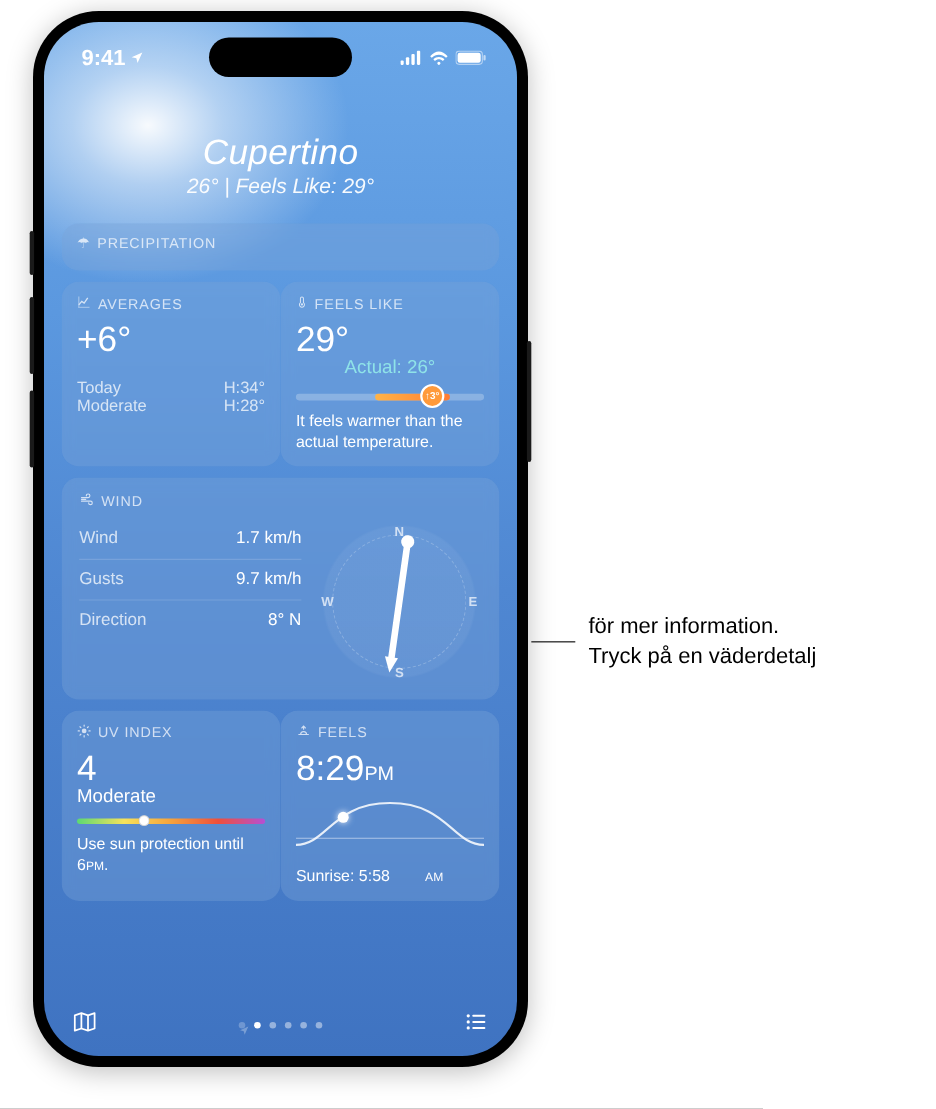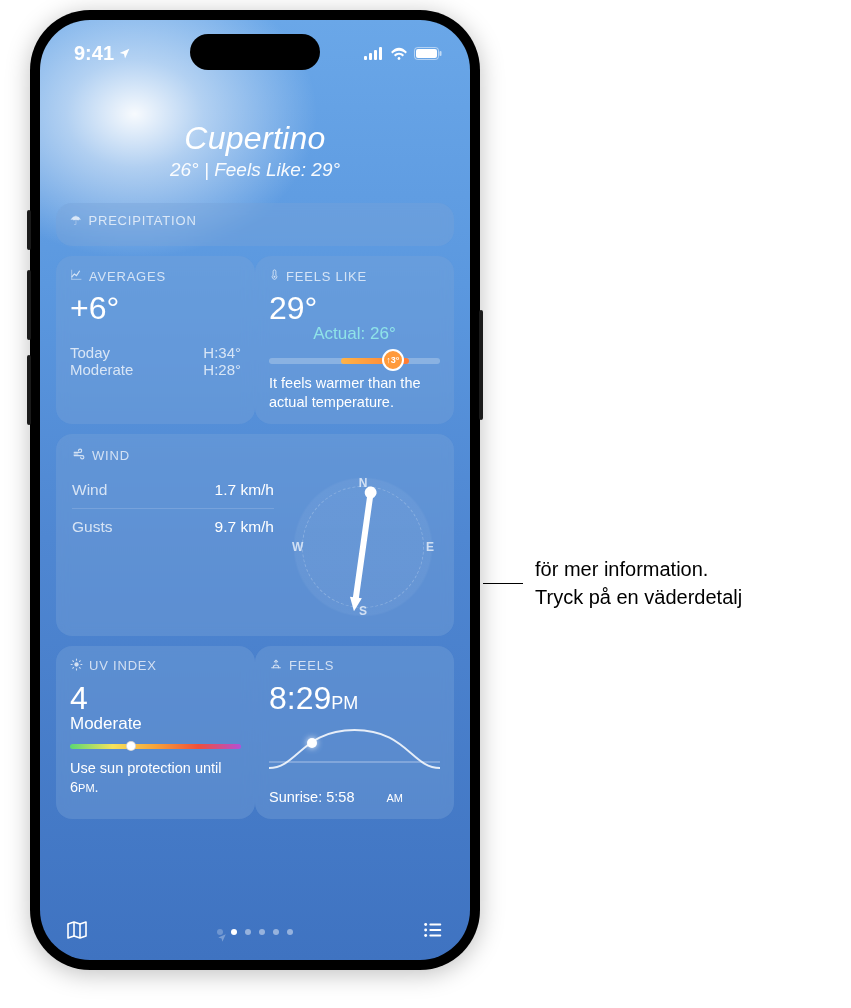--- a/index.html
+++ b/index.html
@@ -284,20 +284,24 @@
         <div class="wind-row">
           <div class="wind-table">
             <div>
               <span class="dim">Wind</span>
               <span>1.7 km/h</span>
             </div>
             <div>
               <span class="dim">Gusts</span>
               <span>9.7 km/h</span>
             </div>
+            <div>
+              <span class="dim">Direction</span>
+              <span>8° N</span>
+            </div>
           </div>
           <div class="compass">
             <div class="ring"></div>
             <span class="lbl n">N</span>
             <span class="lbl e">E</span>
             <span class="lbl s">S</span>
             <span class="lbl w">W</span>
             <svg class="needle nd" width="150" height="150">
               <line x1="75" y1="20" x2="75" y2="130" stroke="#fff" stroke-width="6" stroke-linecap="round"></line>
               <circle cx="75" cy="20" r="6" fill="#fff"></circle>

